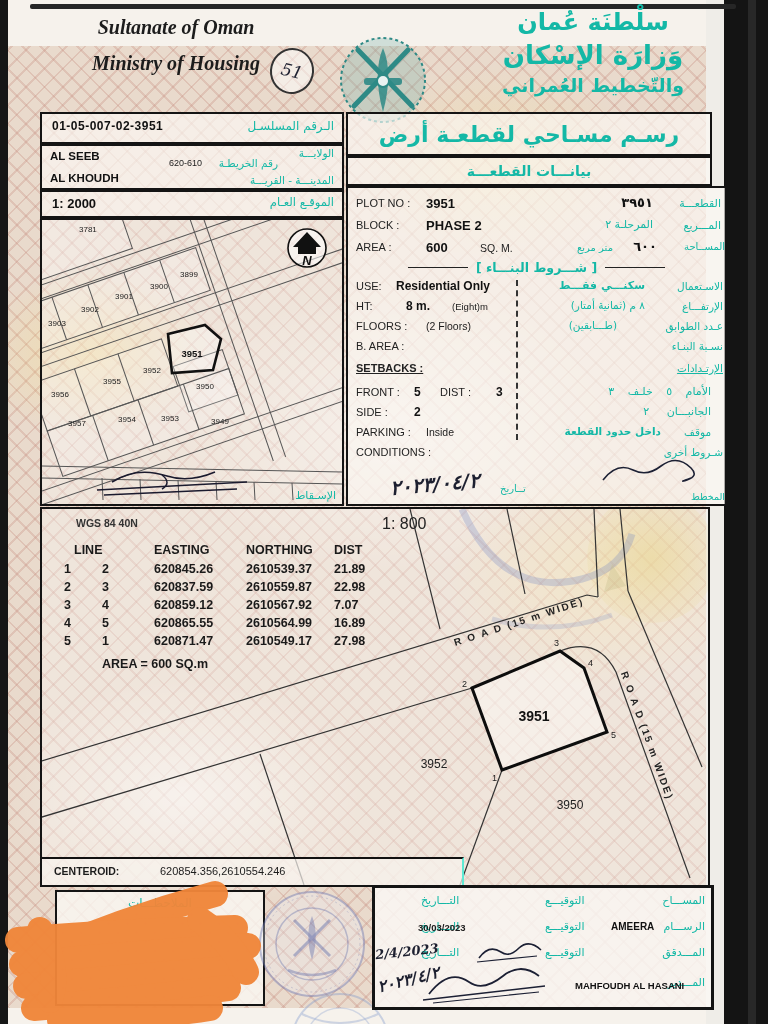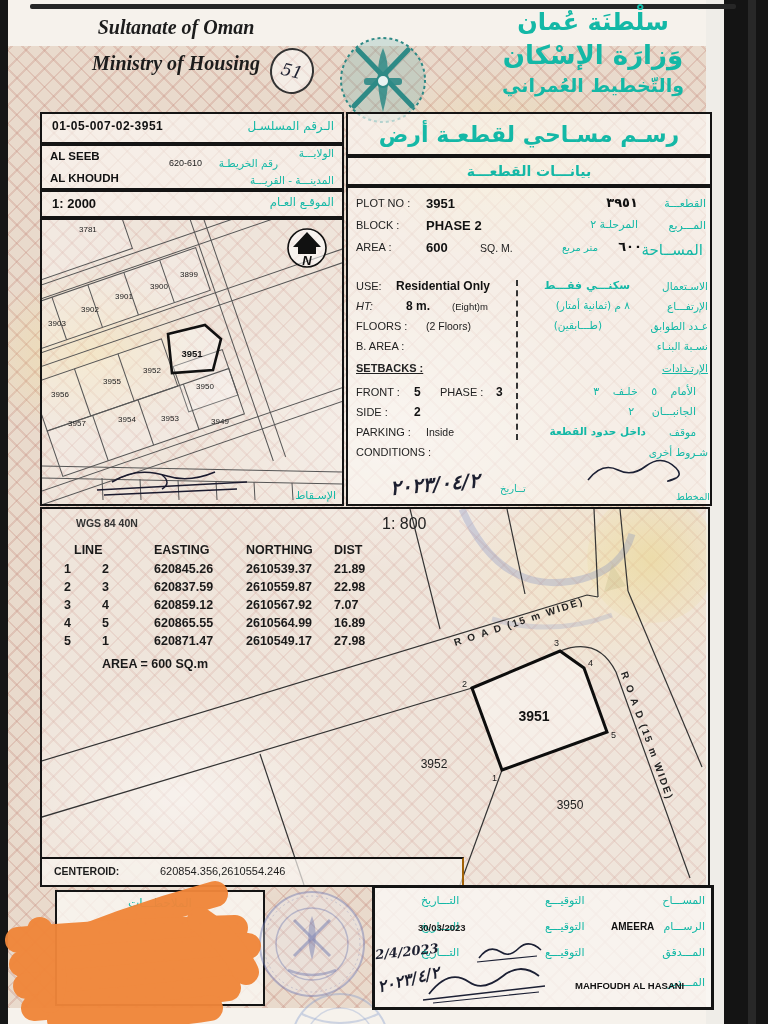--- a/index.html
+++ b/index.html
@@ -155,67 +155,72 @@
   <span class="abs ar" style="right:6px;bottom:2px;font-size:11px;">الإسـقاط</span>
 </div>
 
 <div class="abs box" style="left:346px;top:112px;width:362px;height:40px;display:flex;align-items:center;justify-content:center;">
   <span class="ar" style="font-size:22px;font-weight:bold;">رسـم مسـاحي لقطعـة أرض</span>
 </div>
 <div class="abs box" style="left:346px;top:156px;width:362px;height:26px;display:flex;align-items:center;justify-content:center;">
   <span class="ar" style="font-size:14px;font-weight:bold;">بيانـــات القطعـــة</span>
 </div>
 
-<div class="abs box" style="left:346px;top:186px;width:362px;height:316px;">
+<div class="abs box" style="left:346px;top:186px;width:362px;height:316px;padding-left:15px;">
 
   <span class="abs en lbl" style="left:8px;top:9px;">PLOT NO :</span>
   <span class="abs val" style="left:78px;top:8px;font-size:13px;">3951</span>
   <span class="abs ar val" style="right:72px;top:7px;font-size:13px;">٣٩٥١</span>
   <span class="abs ar" style="right:4px;top:9px;font-size:11px;">القطعـــة</span>
 
   <span class="abs en lbl" style="left:8px;top:31px;">BLOCK :</span>
   <span class="abs val" style="left:78px;top:30px;font-size:13px;">PHASE 2</span>
   <span class="abs ar" style="right:72px;top:30px;font-size:11px;">المرحلـة ٢</span>
   <span class="abs ar" style="right:4px;top:31px;font-size:11px;">المـــربع</span>
 
   <span class="abs en lbl" style="left:8px;top:53px;">AREA :</span>
   <span class="abs val" style="left:78px;top:52px;font-size:13px;">600</span>
   <span class="abs en" style="left:132px;top:54px;font-size:10.5px;">SQ. M.</span>
   <span class="abs ar" style="right:112px;top:54px;font-size:10px;">متر مربع</span>
   <span class="abs ar val" style="right:68px;top:51px;font-size:13px;">٦٠٠</span>
-  <span class="abs ar" style="right:7px;top:53px;font-size:15px;">المســاحة</span>
-
+  <span class="abs ar" style="right:0;top:53px;font-size:10px;">المســاحة</span>
+
+  <div class="abs" style="left:0;top:72px;width:100%;display:flex;align-items:center;gap:8px;">
+    <span style="flex:1;border-top:1.5px solid #222;margin-left:60px;"></span>
+    <span class="ar" style="font-size:12.5px;font-weight:bold;">[ شـــروط البنـــاء ]</span>
+    <span style="flex:1;border-top:1.5px solid #222;margin-right:60px;"></span>
+  </div>
 
   <div class="abs" style="left:168px;top:92px;height:160px;border-left:2px dashed #333;"></div>
 
   <span class="abs en lbl" style="left:8px;top:92px;">USE:</span>
   <span class="abs val" style="left:48px;top:91px;font-size:12px;">Residential Only</span>
   <span class="abs ar" style="right:80px;top:91px;font-size:11px;font-weight:bold;">سكنـــي فقـــط</span>
   <span class="abs ar" style="right:2px;top:92px;font-size:10.5px;">الاسـتعمال</span>
 
-  <span class="abs en lbl" style="left:8px;top:112px;font-style:italic;">HT:</span>
+  <span class="abs en lbl" style="left:8px;top:112px;">HT:</span>
   <span class="abs val" style="left:58px;top:111px;">8 m.</span>
   <span class="abs en" style="left:104px;top:113px;font-size:9.5px;">(Eight)m</span>
   <span class="abs ar" style="right:80px;top:111px;font-size:10.5px;">٨ م  (ثمانية أمتار)</span>
   <span class="abs ar" style="right:2px;top:112px;font-size:10.5px;">الإرتفـــاع</span>
 
   <span class="abs en lbl" style="left:8px;top:132px;">FLOORS :</span>
   <span class="abs en" style="left:78px;top:132px;font-size:10.5px;">(2 Floors)</span>
   <span class="abs ar" style="right:108px;top:131px;font-size:10.5px;">(طـــابقين)</span>
   <span class="abs ar" style="right:2px;top:132px;font-size:10.5px;">عـدد الطوابق</span>
 
   <span class="abs en lbl" style="left:8px;top:152px;">B. AREA :</span>
   <span class="abs ar" style="right:2px;top:152px;font-size:10.5px;">نسـبة البنـاء</span>
 
   <span class="abs en lbl u" style="left:8px;top:174px;font-weight:bold;">SETBACKS :</span>
   <span class="abs ar u" style="right:2px;top:174px;font-size:10.5px;">الإرتـدادات</span>
 
   <span class="abs en lbl" style="left:8px;top:198px;">FRONT :</span>
   <span class="abs val" style="left:66px;top:197px;">5</span>
-  <span class="abs en lbl" style="left:92px;top:198px;">PHASE :</span>
+  <span class="abs en lbl" style="left:92px;top:198px;">DIST :</span>
   <span class="abs val" style="left:148px;top:197px;">3</span>
   <span class="abs ar" style="right:14px;top:197px;font-size:11px;word-spacing:10px;">الأمام  ٥  خلـف  ٣</span>
 
   <span class="abs en lbl" style="left:8px;top:218px;">SIDE :</span>
   <span class="abs val" style="left:66px;top:217px;">2</span>
   <span class="abs ar" style="right:14px;top:217px;font-size:11px;word-spacing:14px;">الجانبـــان  ٢</span>
 
   <span class="abs en lbl" style="left:8px;top:238px;">PARKING :</span>
   <span class="abs en" style="left:78px;top:238px;font-size:10.5px;">Inside</span>
   <span class="abs ar" style="right:64px;top:237px;font-size:10.5px;font-weight:bold;">داخل حدود القطعة</span>
@@ -309,21 +314,21 @@
       <text x="569" y="229">5</text>
       <text x="450" y="272">1</text>
     </g>
     <text x="492" y="212" font-size="14" font-weight="bold" fill="#111" text-anchor="middle">3951</text>
     <text x="392" y="259" font-size="12" fill="#222" text-anchor="middle">3952</text>
     <text x="528" y="300" font-size="12" fill="#222" text-anchor="middle">3950</text>
     <text x="478" y="116" font-size="10" font-weight="bold" fill="#222" text-anchor="middle" transform="rotate(-18 478 116)" letter-spacing="2">R O A D  (15 m WIDE)</text>
     <text x="602" y="228" font-size="10" font-weight="bold" fill="#222" text-anchor="middle" transform="rotate(70 602 228)" letter-spacing="2">R O A D (15 m WIDE)</text>
   </svg>
 
-  <div class="abs" style="left:0;bottom:0;width:420px;height:26px;border-top:2px solid #111;border-right:2px solid #a16207;background:rgba(248,244,238,.7);">
+  <div class="abs" style="left:0;bottom:0;width:420px;height:26px;border-top:2px solid #111;border-right:2px solid #5eead4;background:rgba(248,244,238,.7);">
     <span class="abs en" style="left:12px;top:6px;font-size:10.5px;font-weight:bold;">CENTEROID:</span>
     <span class="abs en" style="left:118px;top:6px;font-size:11px;">620854.356,2610554.246</span>
   </div>
 </div>
 
 <div class="abs box" style="left:55px;top:890px;width:206px;height:112px;border-width:2.5px;background:rgba(250,247,243,.8);">
   <span class="abs ar" style="left:0;right:0;top:4px;text-align:center;font-size:12px;">الملاحظـــات</span>
 </div>
 
 <svg class="abs" width="116" height="116" viewBox="0 0 116 116" style="left:254px;top:886px;opacity:.75;">

